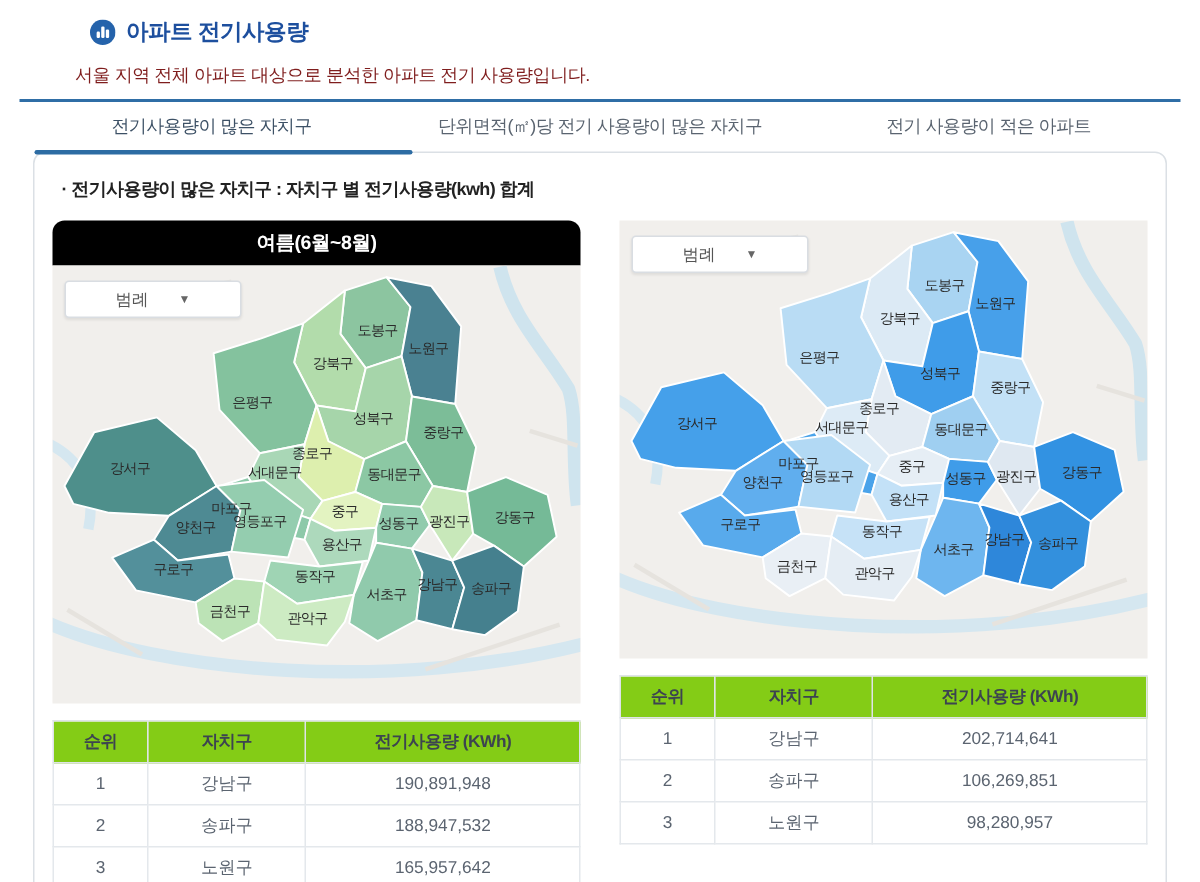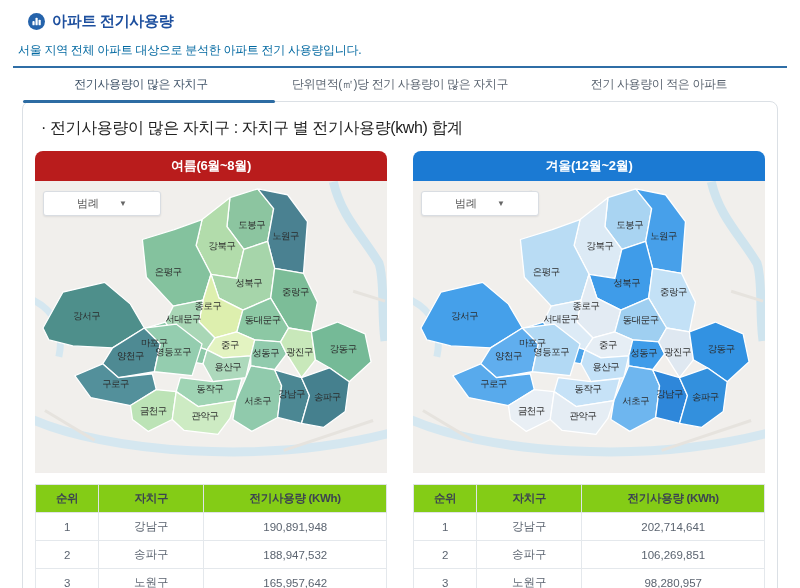--- a/index.html
+++ b/index.html
@@ -3,46 +3,46 @@
 <meta charset="utf-8">
 <style>
   * { box-sizing: border-box; margin: 0; padding: 0; }
   html, body { width: 800px; height: 588px; overflow: hidden; }
   body {
     font-family: "Liberation Sans", "DejaVu Sans", sans-serif;
     background: #ffffff;
     color: #333;
   }
   
-  .page-header { padding: 12px 28px 0 28px; }
+  .page-header { padding: 12px 28px 0 28px; margin-left: 32px; }
   .title-row { display: flex; align-items: center; gap: 7px; }
   .title-row h1 { font-size: 15px; font-weight: 700; color: #1d4f9e; letter-spacing: -0.3px; }
   .chart-icon { width: 17px; height: 17px; flex: 0 0 auto; }
-  .subtitle { font-size: 12px; color: #0369a1; margin: 11px 0 0 -10px; letter-spacing: -0.3px; }
+  .subtitle { font-size: 12px; color: #7f1d1d; margin: 11px 0 0 -10px; letter-spacing: -0.3px; }
   .top-divider { height: 2px; background: #2f6ea6; margin: 7px 13px 0 13px; }
 
   
   .tabs { display: flex; margin: 0 22px; height: 33px; gap: 21px; }
   .tab {
     flex: 1 1 33.33%; background: none; border: none; cursor: pointer;
     font-family: inherit; font-size: 12px; color: #5a6470; letter-spacing: -0.4px;
   }
   .tab.active { color: #3d5166; }
 
   
   .card {
     position: relative; margin: 0 22px;
     background: #fff; border: 1px solid #dbe0e5; border-radius: 8px;
     padding: 12px 12px 10px 12px;
   }
   .tab-indicator {
     position: absolute; top: -2px; left: 0; width: 33.4%; height: 3px;
     background: #2d6ca3; border-radius: 2px;
   }
-  .section-label { font-size: 16px; font-weight: 400; color: #222; letter-spacing: -0.4px; margin: 4px 0 12px 6px; }
+  .section-label { font-size: 12px; font-weight: 700; color: #222; letter-spacing: -0.4px; margin: 4px 0 12px 6px; }
 
   
   .panels { display: grid; grid-template-columns: 1fr 1fr; column-gap: 26px; }
   .panel-header {
     height: 30px; border-radius: 8px 8px 0 0; color: #fff; font-size: 13px; font-weight: 700;
     display: flex; align-items: center; justify-content: center; letter-spacing: -0.3px;
   }
   .map-wrap { position: relative; height: 292px; background: #f1efec; overflow: hidden; }
   .map-wrap svg.map { display: block; width: 100%; height: 100%; }
   .legend-btn {
@@ -88,21 +88,21 @@
   <button class="tab active">전기사용량이 많은 자치구</button>
   <button class="tab">단위면적(㎡)당 전기 사용량이 많은 자치구</button>
   <button class="tab">전기 사용량이 적은 아파트</button>
 </nav>
 
 <div class="card">
   <div class="tab-indicator"></div>
   <div class="section-label">· 전기사용량이 많은 자치구 : 자치구 별 전기사용량(kwh) 합계</div>
   <div class="panels" id="panels">
       <div>
-        <div class="panel-header" style="background:#b91c1c">여름(6월~8월)</div>
+        <div class="panel-header" style="background:#000000">여름(6월~8월)</div>
         <div class="map-wrap">
           <svg class="map" viewBox="0 0 354 292" preserveAspectRatio="xMidYMid meet">
             <rect x="0" y="0" width="354" height="292" fill="#f1efec"></rect>
             <path d="M300,0 C308,35 330,55 346,82 C352,100 348,130 352,160" fill="none" stroke="#cfe4ee" stroke-width="9"></path>
             <path d="M-5,238 C70,272 230,286 360,252" fill="none" stroke="#d5e7f0" stroke-width="9"></path>
             <path d="M-4,118 C18,128 30,148 24,176" fill="none" stroke="#d5e7f0" stroke-width="7"></path>
             <path d="M20,30 L120,10 M250,270 L340,240 M10,230 L60,260 M320,110 L352,120" stroke="#e6e3de" stroke-width="3" fill="none"></path>
             <polygon class="district" points="196,16 224,7 240,27 234,60 210,68 193,45" fill="#8cc5a0"></polygon>
             <polygon class="district" points="224,7 254,13 274,40 270,92 241,87 234,60 240,27" fill="#4a8191"></polygon>
             <polygon class="district" points="168,38 196,16 193,45 210,68 203,97 177,93 162,64" fill="#b2dcab"></polygon>
@@ -185,21 +185,20 @@
             </tr>
             <tr>
               <td>3</td>
               <td>노원구</td>
               <td>165,957,642</td>
             </tr>
           </tbody>
         </table>
       </div>
       <div>
-        <div class="panel-header" style="background:#1b7ad3">겨울(12월~2월)</div>
         <div class="map-wrap">
           <svg class="map" viewBox="0 0 354 292" preserveAspectRatio="xMidYMid meet">
             <rect x="0" y="0" width="354" height="292" fill="#f1efec"></rect>
             <path d="M300,0 C308,35 330,55 346,82 C352,100 348,130 352,160" fill="none" stroke="#cfe4ee" stroke-width="9"></path>
             <path d="M-5,238 C70,272 230,286 360,252" fill="none" stroke="#d5e7f0" stroke-width="9"></path>
             <path d="M-4,118 C18,128 30,148 24,176" fill="none" stroke="#d5e7f0" stroke-width="7"></path>
             <path d="M20,30 L120,10 M250,270 L340,240 M10,230 L60,260 M320,110 L352,120" stroke="#e6e3de" stroke-width="3" fill="none"></path>
             <polygon class="district" points="196,16 224,7 240,27 234,60 210,68 193,45" fill="#a9d4f2"></polygon>
             <polygon class="district" points="224,7 254,13 274,40 270,92 241,87 234,60 240,27" fill="#47a0ea"></polygon>
             <polygon class="district" points="168,38 196,16 193,45 210,68 203,97 177,93 162,64" fill="#dceaf5"></polygon>

